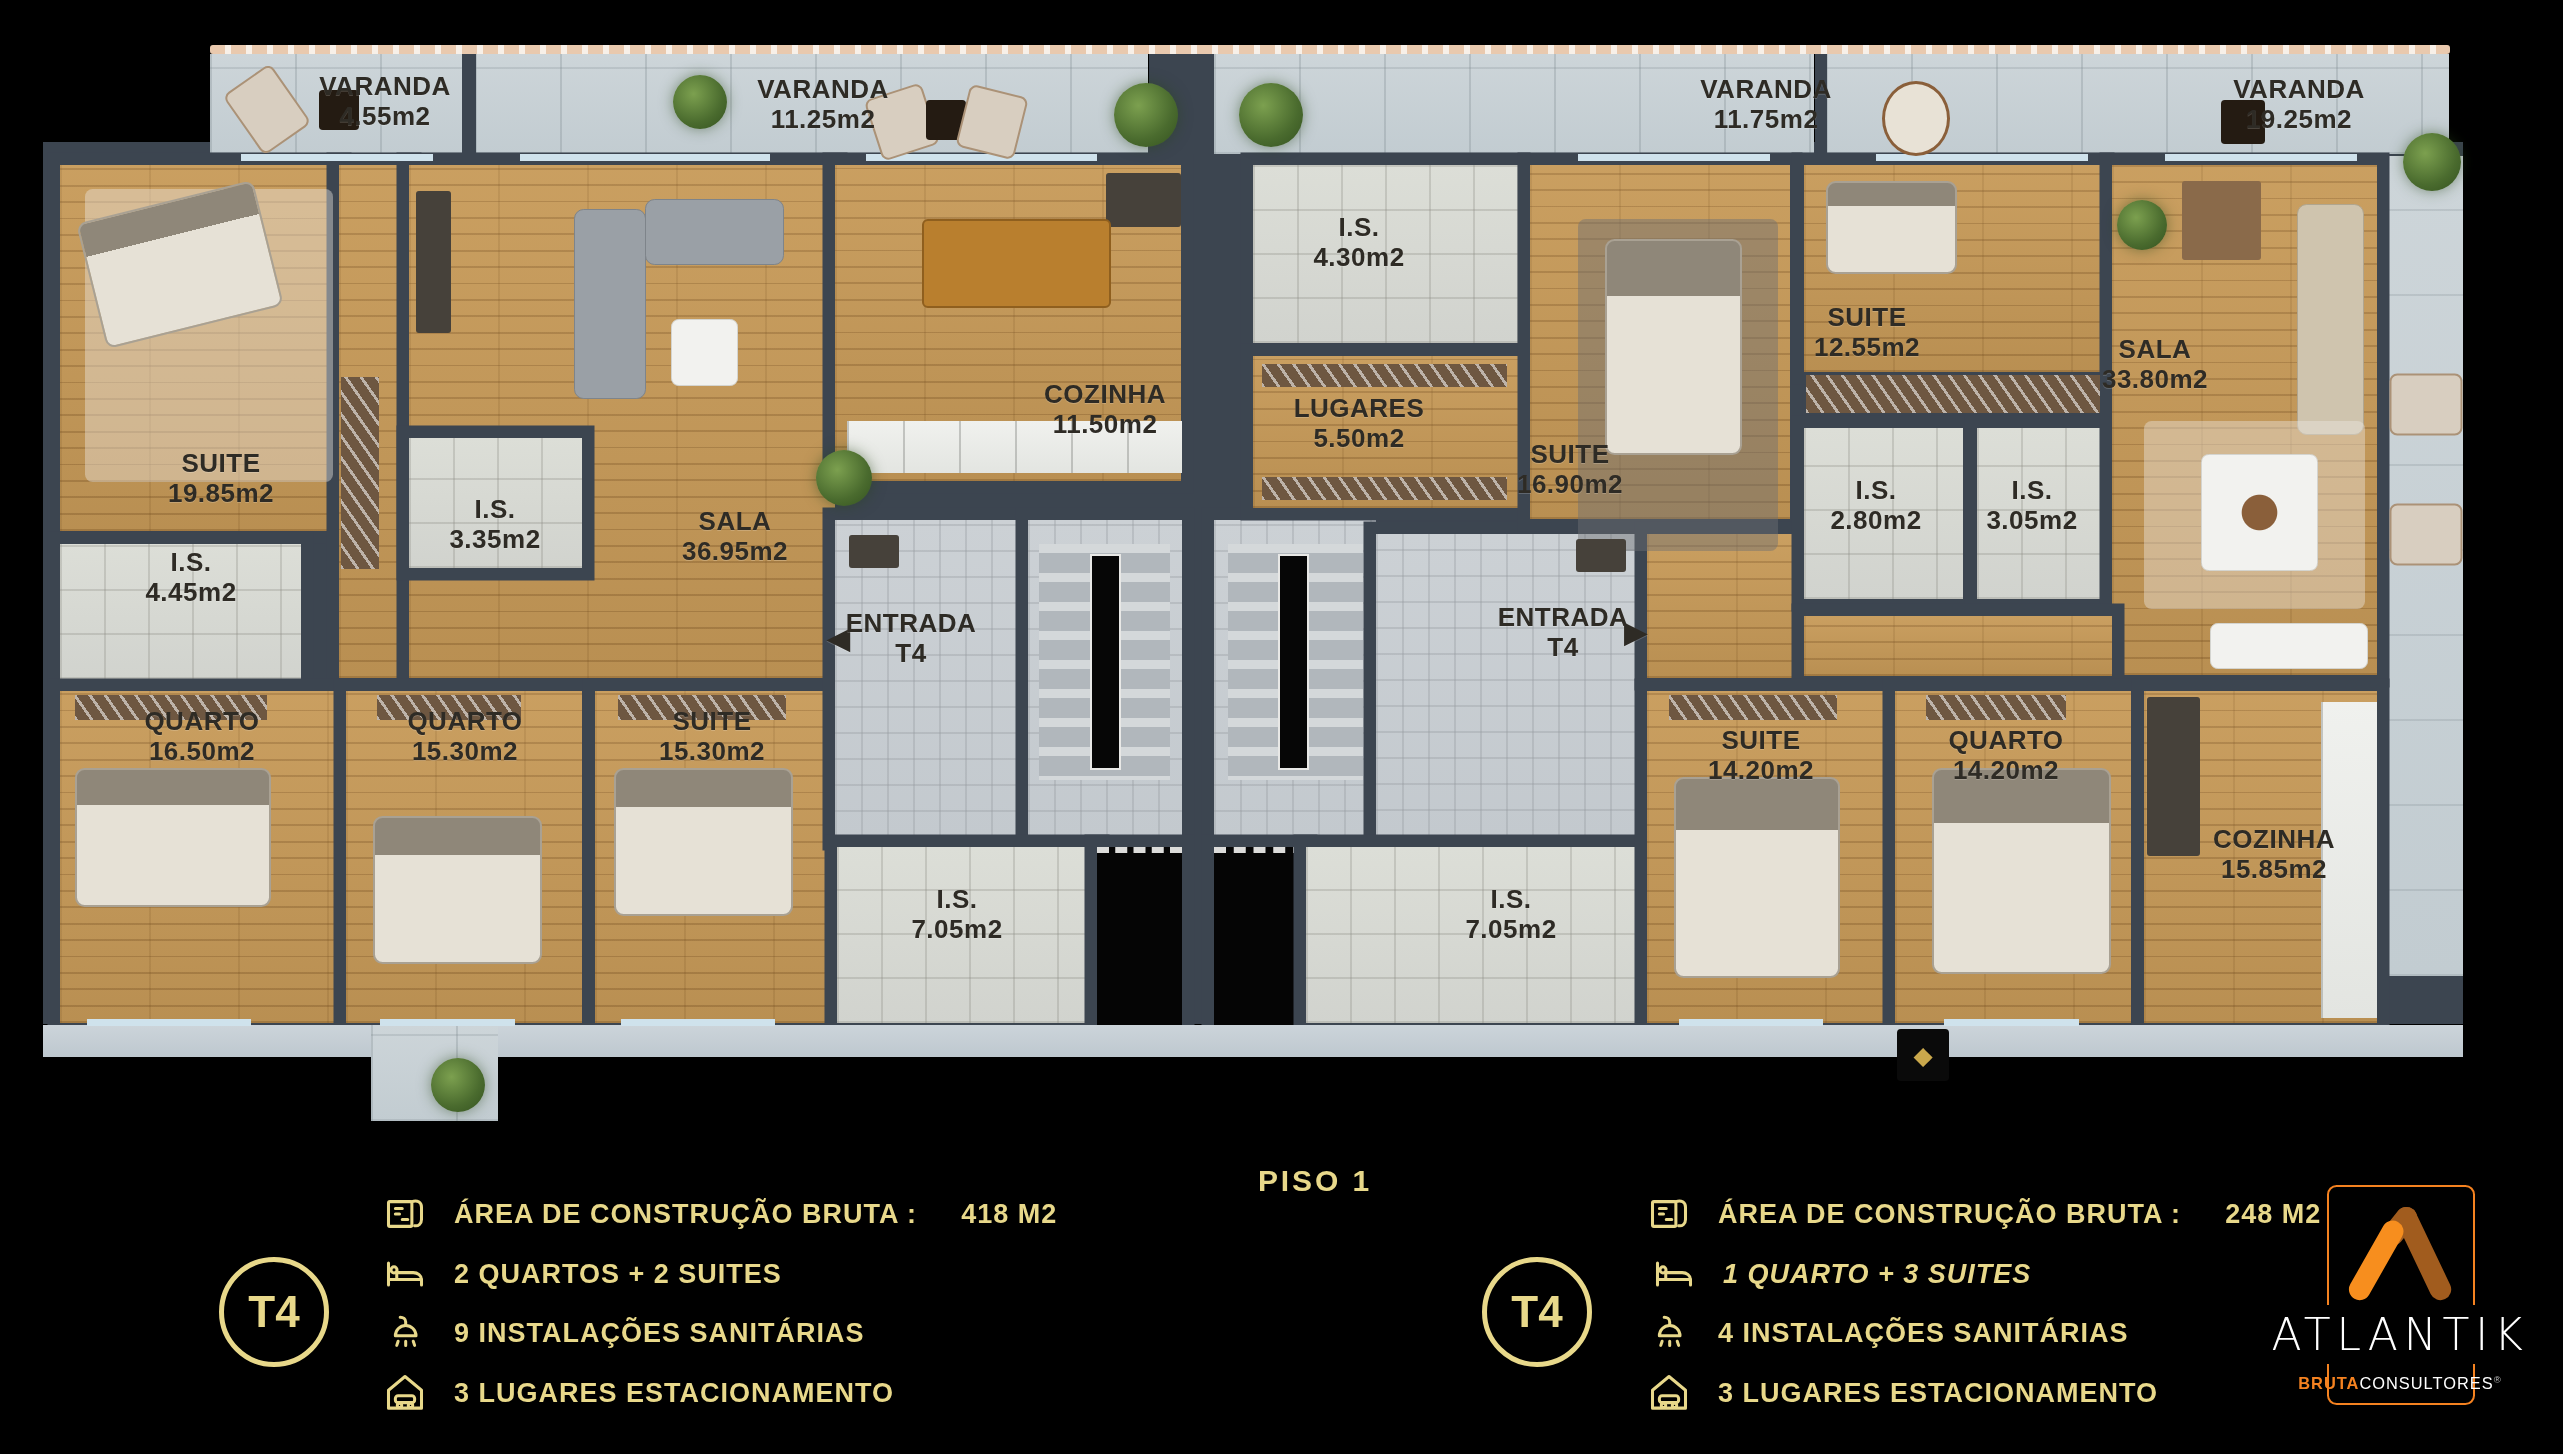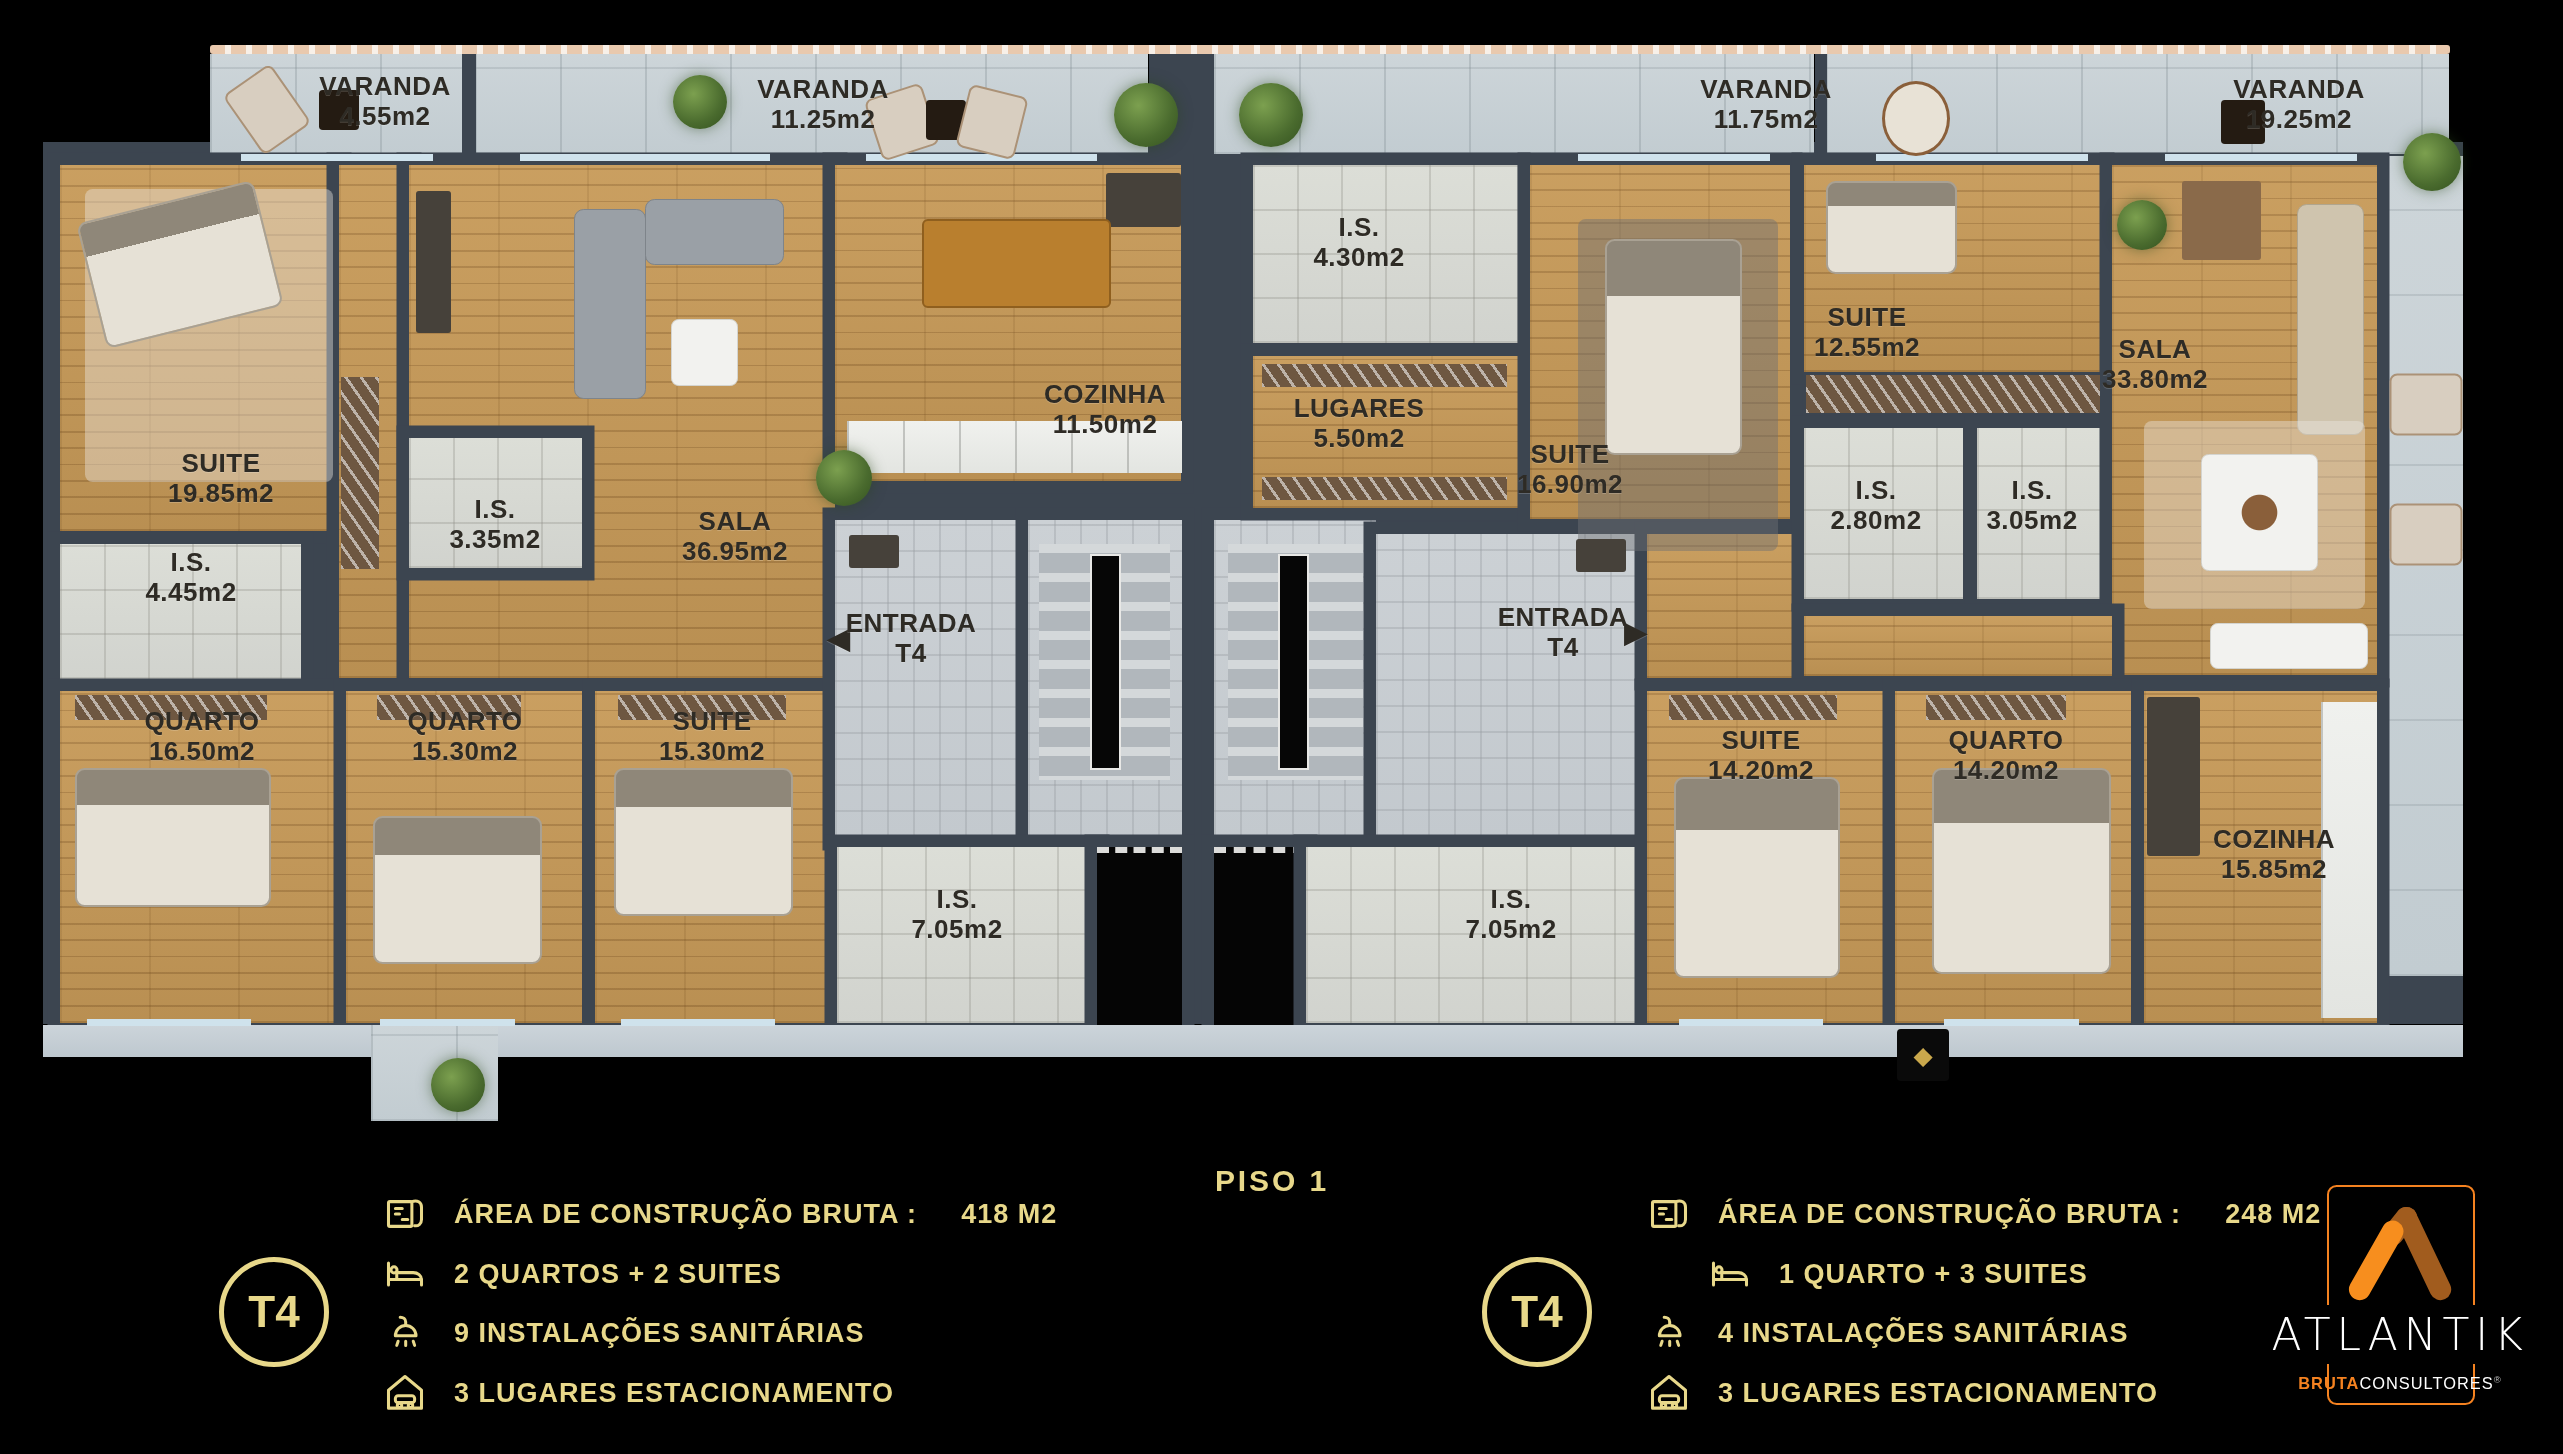--- a/index.html
+++ b/index.html
@@ -52,21 +52,21 @@
   .darksq{background:#241b12;border-radius:3.8px;}
   .plant{border-radius:50%;background:radial-gradient(circle at 38% 35%,#7ca04f,#4a6b2e 60%,#33511f);
     box-shadow:0 0 13.5px rgba(40,70,25,.5);}
   .chair{background:#d8cec0;border:2.9px solid #ab9277;border-radius:7.7px;}
   .egg{background:#e8e2d6;border:3.8px solid #8a5f3a;border-radius:50%;}
   .rlabel{position:absolute;z-index:5;transform:translate(-50%,-50%);text-align:center;
     font-weight:700;font-size:26px;line-height:30px;color:#2e2b25;letter-spacing:0.5px;
     white-space:nowrap;text-shadow:0 1px 0 rgba(255,255,255,.18);}
   .arrowlab{font-size:29px;}
   .floor-title{position:absolute;transform:translate(-50%,-50%);z-index:5;
-    font-size:30px;font-weight:800;color:#E8D88A;letter-spacing:2.9px;}
+    font-size:30px;font-weight:800;color:#E8D88A;letter-spacing:2.9px;margin-left:43px;}
   .legend-badge{position:absolute;width:100px;height:100px;border:5.8px solid #E8D88A;border-radius:50%;
     display:flex;align-items:center;justify-content:center;font-size:44px;font-weight:700;
     color:#E8D88A;z-index:5;}
   .legrow{position:absolute;display:flex;align-items:center;gap:27px;height:46px;z-index:5;}
   .legtext{font-size:27px;font-weight:700;color:#E8D88A;letter-spacing:1px;white-space:nowrap;}
   .legval{margin-left:17.3px;}
   .legicon{stroke:#E8D88A;fill:none;stroke-width:2.2;stroke-linecap:round;stroke-linejoin:round;}
   .north{position:absolute;z-index:5;background:#0a0a0a;border-radius:3.8px;display:flex;
     align-items:center;justify-content:center;color:#caa84c;font-size:25px;}
   .logo-box{position:absolute;left:2327px;top:1185px;width:144px;height:216px;
@@ -353,21 +353,21 @@
 <div class="legend-badge" style="left:1482px;top:1257px;">T4</div>
 <div class="legrow" style="left:1647px;top:1191px;">
   <svg class="legicon" width="44" height="44" viewBox="0 0 32 32">
     <rect x="4" y="7" width="17" height="18" rx="1"></rect>
       <path d="M21 7c4-1.5 7 .5 7 4v9c0 3.5-2.5 5-5 4.5"></path>
       <path d="M9 12h5M9 16h3M14 20h4"></path>
   </svg>
   <span class="legtext">ÁREA DE CONSTRUÇÃO BRUTA :</span>
   <span class="legtext legval">248 M2</span>
 </div>
-<div class="legrow" style="left:1708px;top:1251px;">
+<div class="legrow" style="left:1652px;top:1251px;font-style:italic;">
   <svg class="legicon" width="44" height="44" viewBox="0 0 32 32">
     <path d="M4 8v16"></path>
       <path d="M4 20h24v4"></path>
       <path d="M10 20v-5h12a6 5 0 0 1 6 5"></path>
       <circle cx="8" cy="13" r="2.2"></circle>
   </svg>
   <span class="legtext">1 QUARTO + 3 SUITES</span>
 </div>
 <div class="legrow" style="left:1647px;top:1310px;">
   <svg class="legicon" width="44" height="44" viewBox="0 0 32 32">

